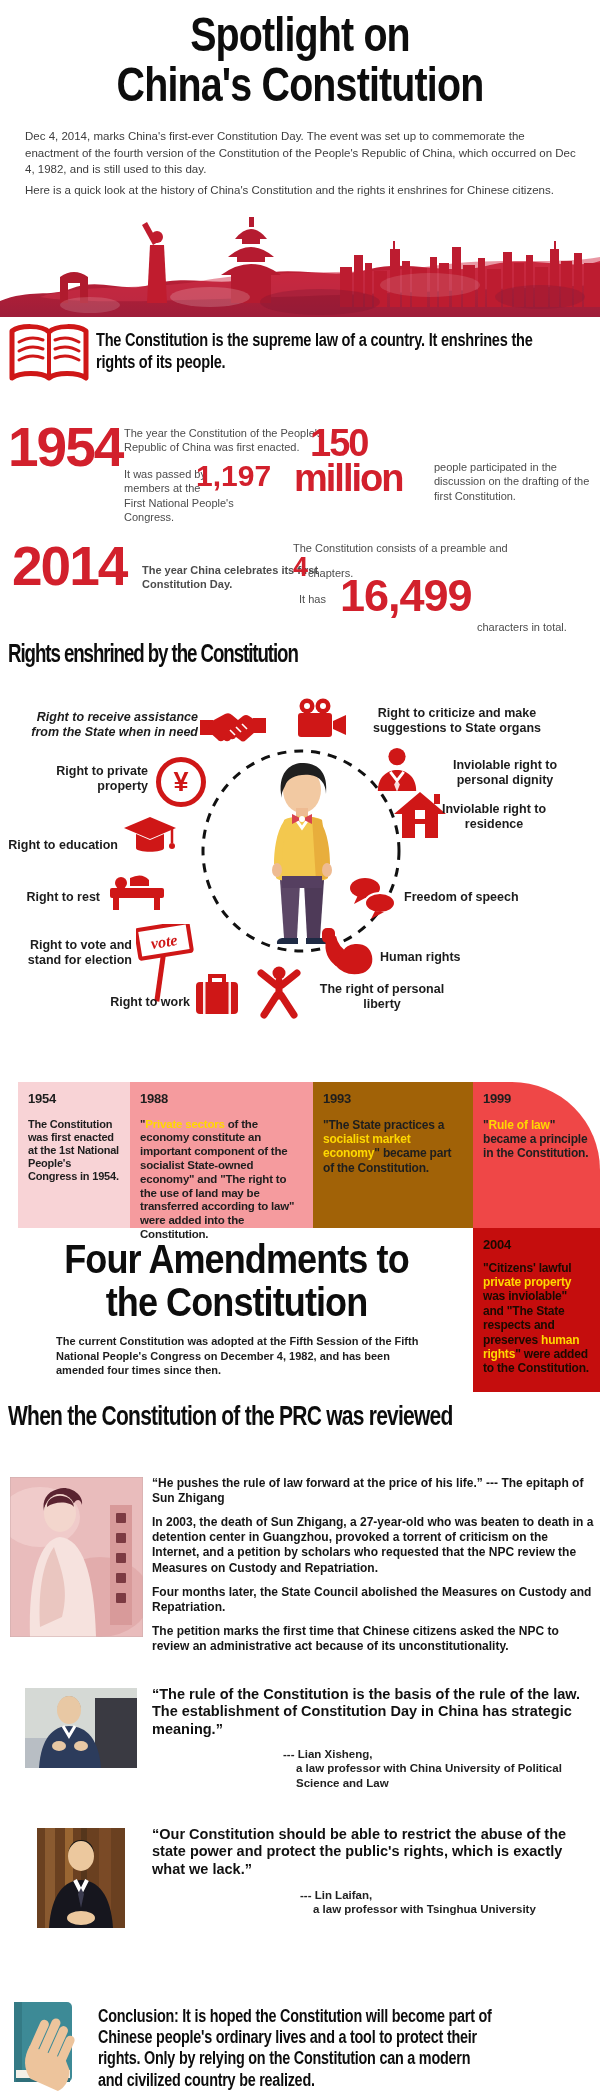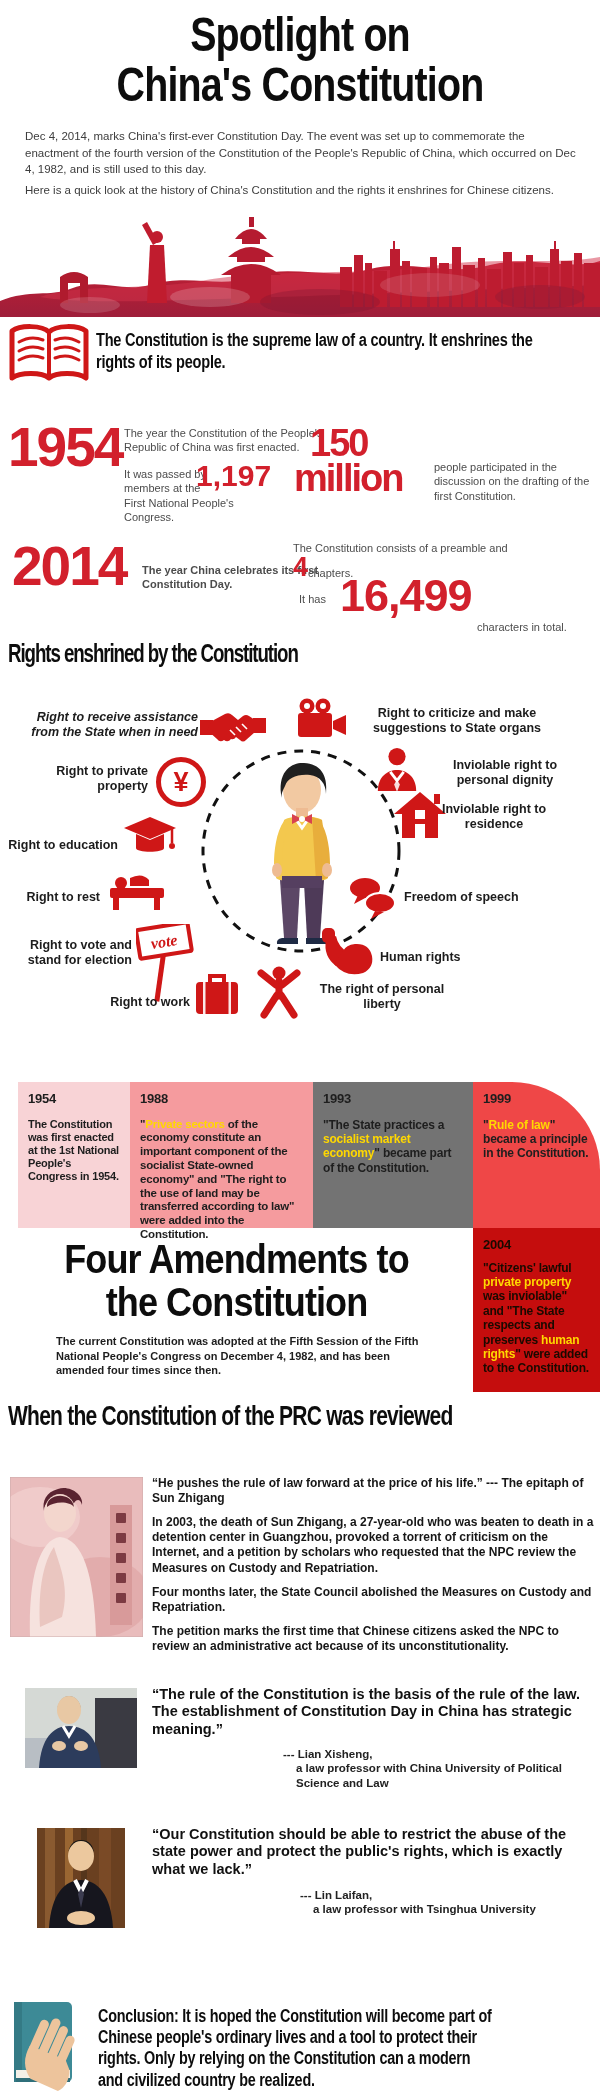--- a/index.html
+++ b/index.html
@@ -68,21 +68,21 @@
   #r-lib-icon{top:966px;left:256px;}
   #r-lib-label{top:982px;left:300px;width:132px;margin-left:16px;}
   #r-circle{top:748px;left:200px;}
   #r-person{top:758px;left:240px;}
   
   .tlbox{position:absolute;top:1082px;height:146px;box-sizing:border-box;padding:9px 10px;
          font-weight:bold;font-size:11px;line-height:1.2;letter-spacing:-.2px;color:#1e1e1e;}
   .tlbox .yr{font-size:13px;margin-bottom:11px;}
   #tl1954{left:18px;width:112px;background:#f8d3d6;}
   #tl1988{left:130px;width:183px;background:#f59b9e;font-size:11.5px;}
-  #tl1993{left:313px;width:160px;background:#737373;font-size:12px;}
+  #tl1993{left:313px;width:160px;background:#a16207;font-size:12px;}
   #tl1999{left:473px;width:127px;background:#ef4747;border-top-right-radius:88px;font-size:12px;}
   #tl2004{position:absolute;top:1228px;left:473px;width:127px;height:164px;background:#c50d0d;
           box-sizing:border-box;padding:9px 10px;font-weight:bold;font-size:12px;line-height:1.2;
           letter-spacing:-.2px;color:#1a0a00;}
   #tl2004 .yr{font-size:13px;margin-bottom:8px;}
   #amend-title{top:1238px;left:0;width:473px;text-align:center;font-size:40px;line-height:1.08;
                letter-spacing:-1px;transform:scaleX(.9);transform-origin:center top;}
   #amend-body{top:1334px;left:56px;width:374px;font-size:11px;font-weight:bold;line-height:1.32;color:#1d1d1d;}
   
   #review-heading{top:1400px;left:8px;font-size:28px;letter-spacing:-1px;

